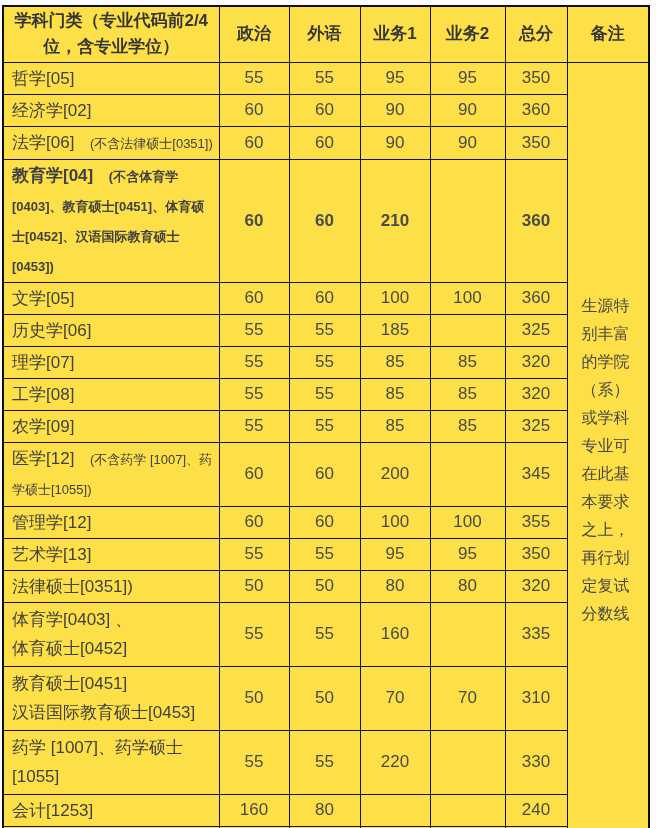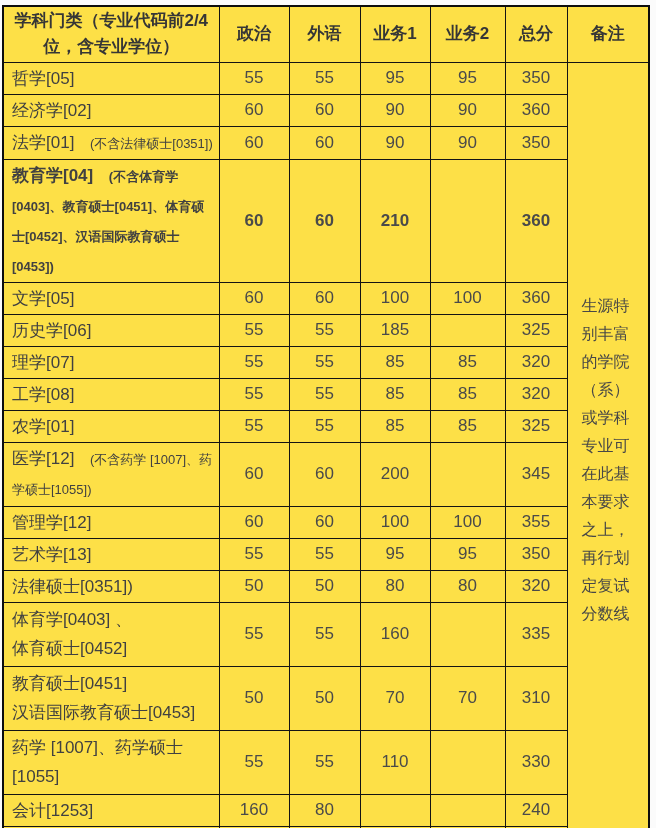--- a/index.html
+++ b/index.html
@@ -102,21 +102,21 @@
         </tr>
         <tr class="lines-1">
           <td class="subject"><span class="name">经济学[02]</span></td>
           <td class="score">60</td>
           <td class="score">60</td>
           <td class="score">90</td>
           <td class="score">90</td>
           <td class="score">360</td>
         </tr>
         <tr class="lines-1">
-          <td class="subject"><span class="name">法学[01]</span><span class="note"> (不含法律硕士[0351])</span></td>
+          <td class="subject"><span class="name">法学[06]</span><span class="note"> (不含法律硕士[0351])</span></td>
           <td class="score">60</td>
           <td class="score">60</td>
           <td class="score">90</td>
           <td class="score">90</td>
           <td class="score">350</td>
         </tr>
         <tr class="lines-3">
           <td class="subject"><span class="name">教育学[04]</span><span class="note"> (不含体育学[0403]、教育硕士[0451]、体育硕士[0452]、汉语国际教育硕士[0453])</span></td>
           <td class="score">60</td>
           <td class="score">60</td>
@@ -150,21 +150,21 @@
         </tr>
         <tr class="lines-1">
           <td class="subject"><span class="name">工学[08]</span></td>
           <td class="score">55</td>
           <td class="score">55</td>
           <td class="score">85</td>
           <td class="score">85</td>
           <td class="score">320</td>
         </tr>
         <tr class="lines-1">
-          <td class="subject"><span class="name">农学[01]</span></td>
+          <td class="subject"><span class="name">农学[09]</span></td>
           <td class="score">55</td>
           <td class="score">55</td>
           <td class="score">85</td>
           <td class="score">85</td>
           <td class="score">325</td>
         </tr>
         <tr class="lines-2">
           <td class="subject"><span class="name">医学[12]</span><span class="note"> (不含药学 [1007]、药学硕士[1055])</span></td>
           <td class="score">60</td>
           <td class="score">60</td>
@@ -212,21 +212,21 @@
           <td class="score">50</td>
           <td class="score">70</td>
           <td class="score">70</td>
           <td class="score">310</td>
         </tr>
         <tr class="lines-2">
           <td class="subject"><span class="name">药学 [1007]、药学硕士
 [1055]</span></td>
           <td class="score">55</td>
           <td class="score">55</td>
-          <td class="score">110</td>
+          <td class="score">220</td>
           <td class="score"></td>
           <td class="score">330</td>
         </tr>
         <tr class="lines-1">
           <td class="subject"><span class="name">会计[1253]</span></td>
           <td class="score">160</td>
           <td class="score">80</td>
           <td class="score"></td>
           <td class="score"></td>
           <td class="score">240</td>

